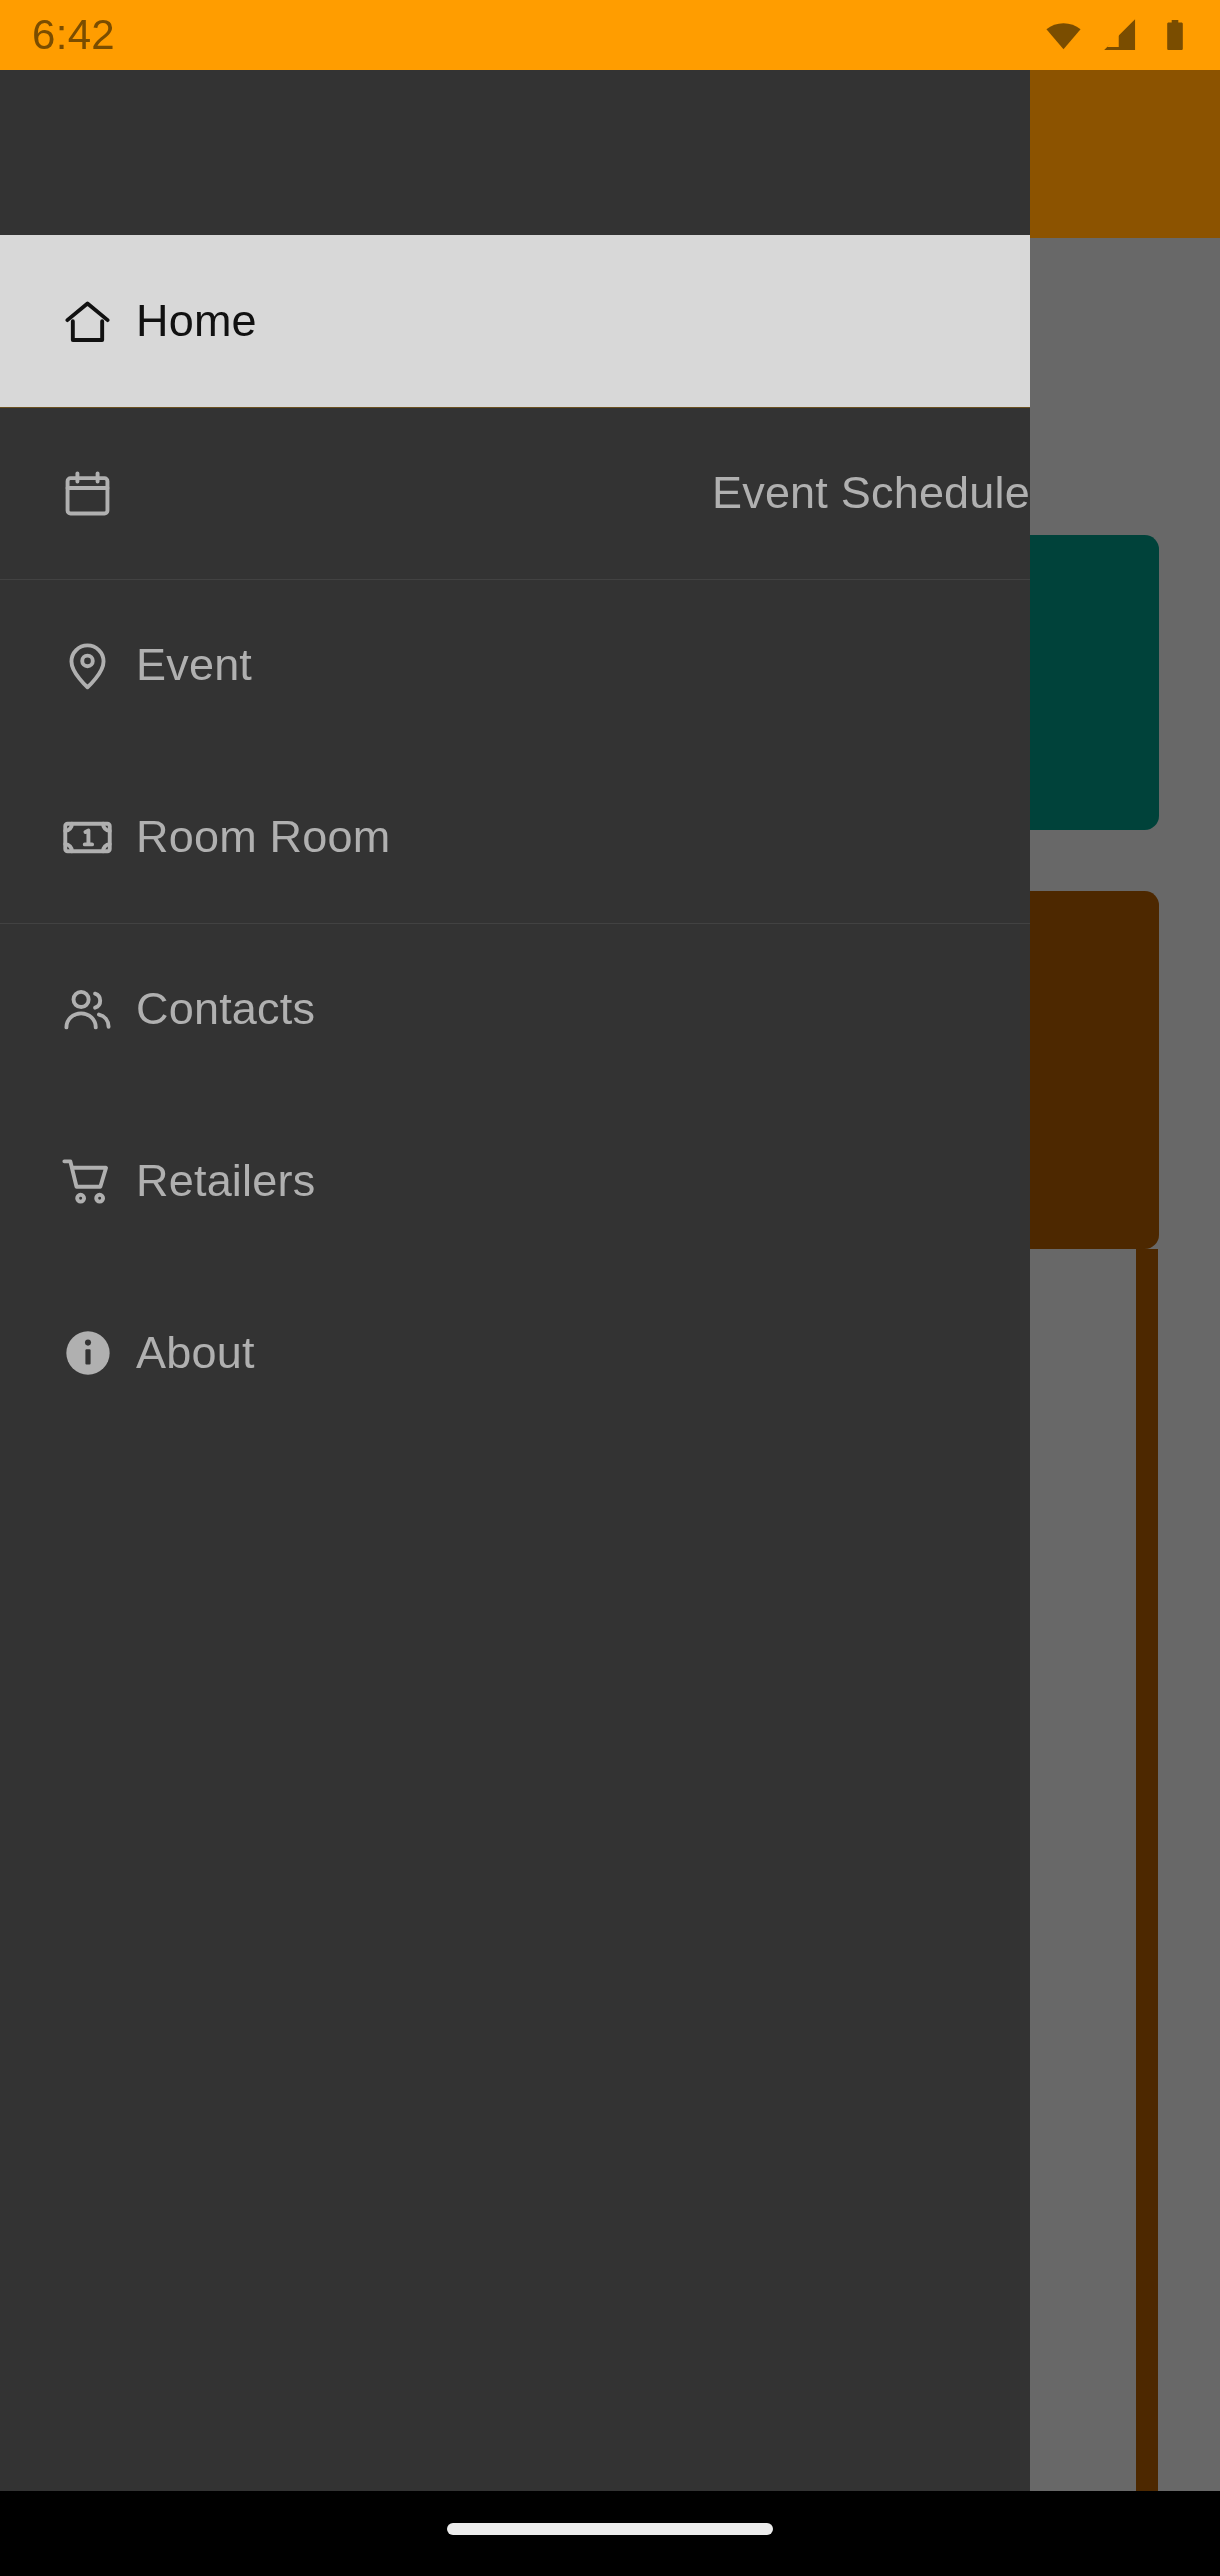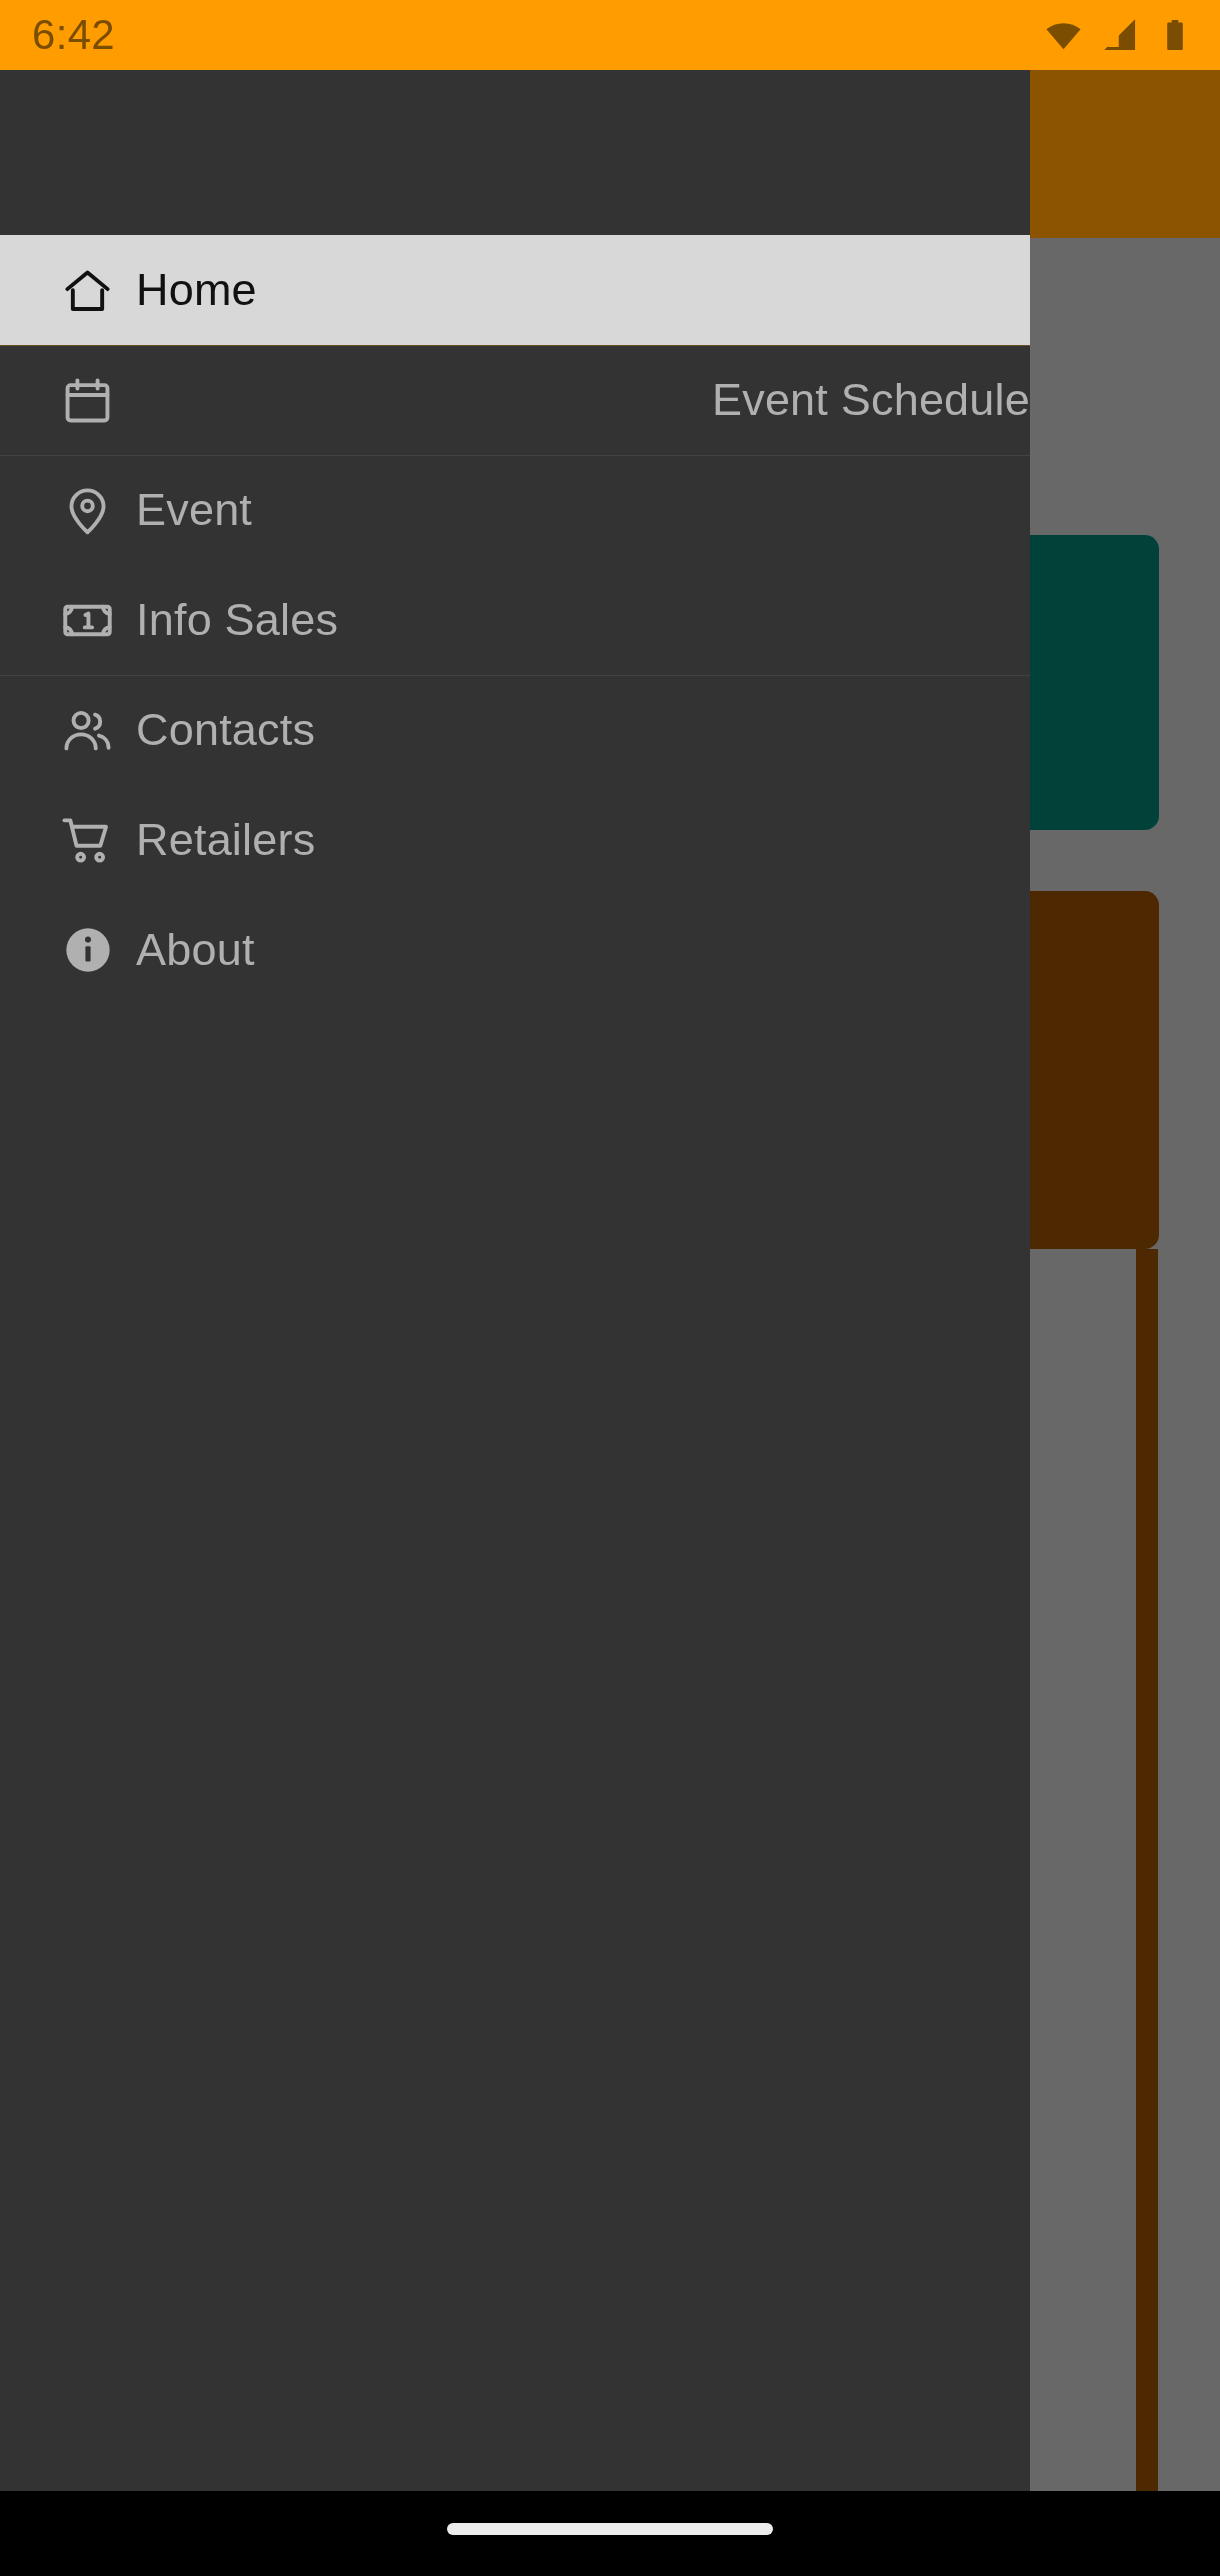--- a/index.html
+++ b/index.html
@@ -88,21 +88,21 @@
     background:#333333;
     z-index:30;
     overflow:hidden;
   }
   #drawer-header {
     height:165px;
     background:#333333;
   }
   .drawer-item {
     position:relative;
-    height:110px;
+    height:172px;
     display:flex;
     align-items:center;
     padding-left:39px;
   }
   .drawer-item .item-icon {
     width:97px;
     flex:0 0 97px;
     display:flex;
     align-items:center;
     justify-content:center;
@@ -195,21 +195,21 @@
           <span class="item-label">Event</span>
         </div>
         <div class="drawer-item">
           <span class="item-icon">
             <svg width="55" height="55" viewBox="0 0 24 24" fill="none" stroke="#b0b0b0" stroke-width="1.7" stroke-linecap="round" stroke-linejoin="round">
               <rect x="2.3" y="6" width="19.4" height="12" rx="1"></rect>
               <path d="M2.3 9.1a3 3 0 0 0 2.9-3.1M21.7 9.1a3 3 0 0 1-2.9-3.1M2.3 14.9a3 3 0 0 1 2.9 3.1M21.7 14.9a3 3 0 0 0-2.9 3.1"></path>
               <path d="M11.1 9.6 12.4 9v6M10.8 15h3.2"></path>
             </svg>
           </span>
-          <span class="item-label">Info Sales</span>
+          <span class="item-label">Room Room</span>
         </div>
         <div class="drawer-item divider-above">
           <span class="item-icon">
             <svg width="55" height="55" viewBox="0 0 24 24" fill="none" stroke="#b0b0b0" stroke-width="1.7" stroke-linecap="round" stroke-linejoin="round">
               <circle cx="9.2" cy="7.6" r="3.3"></circle>
               <path d="M2.8 19.8c0-3.5 2.9-6.1 6.4-6.1s6.4 2.6 6.4 6.1"></path>
               <path d="M15.3 5.1a3.2 3.2 0 0 1 0 6.1"></path>
               <path d="M17 14.2c2.5.6 4.2 2.7 4.2 5.3"></path>
             </svg>
           </span>

